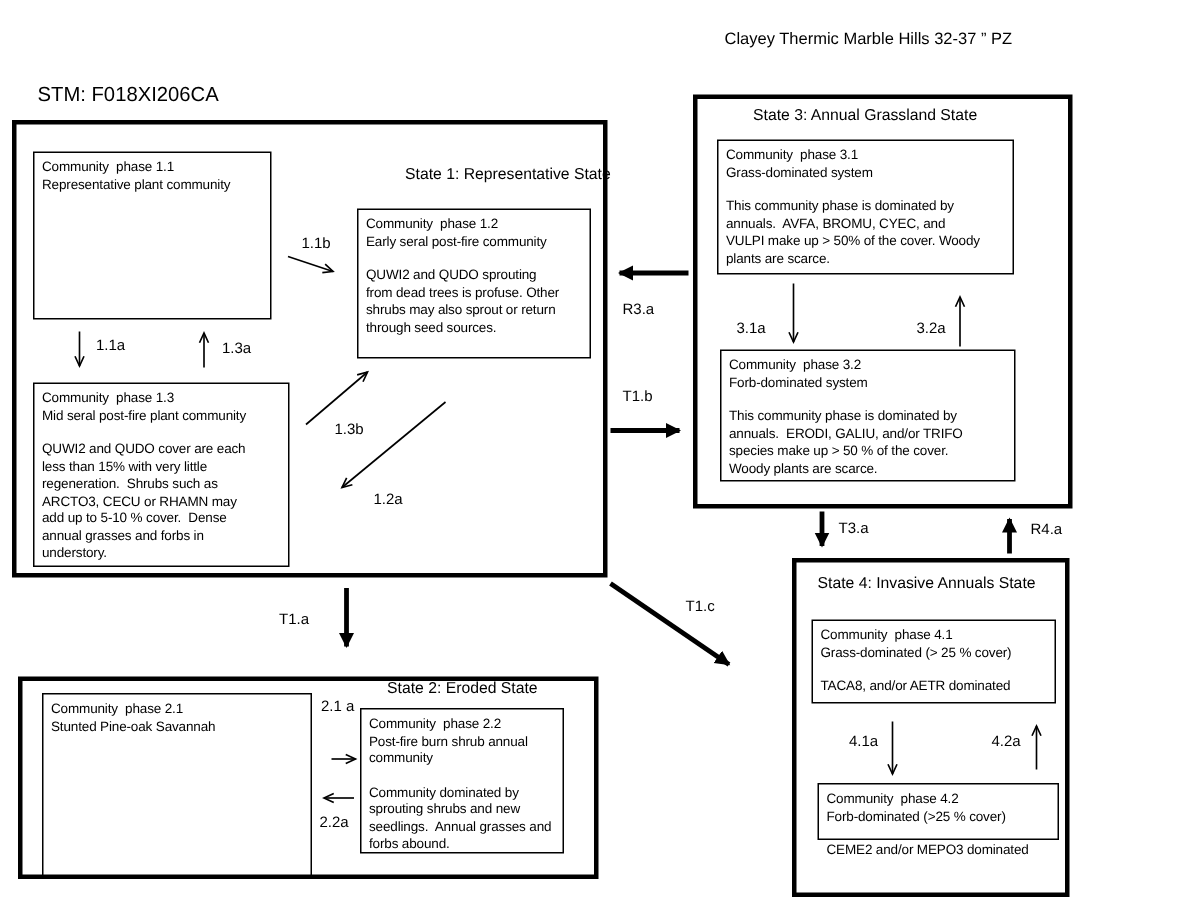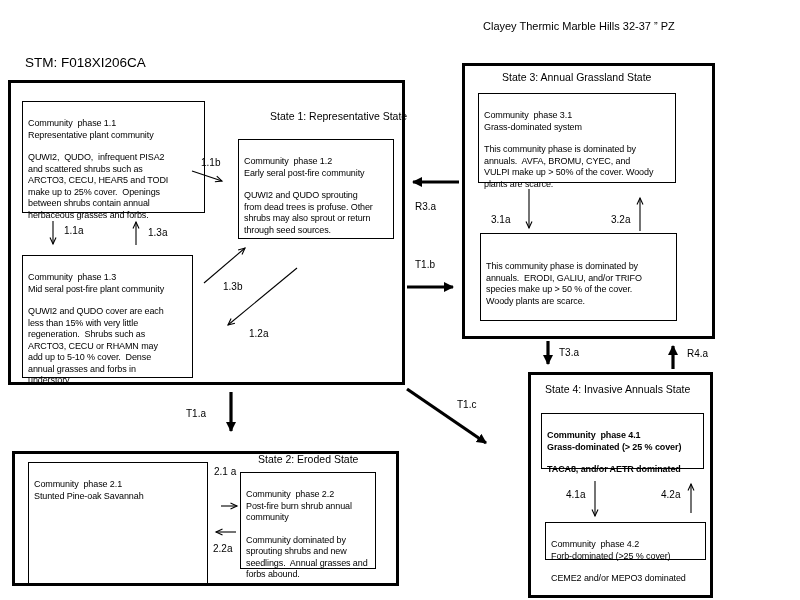--- a/index.html
+++ b/index.html
@@ -7,47 +7,41 @@
     width:800px; height:600px; background:#ffffff; position:relative;
     font-family:"Liberation Sans", sans-serif; color:#000; overflow:hidden;
   }
   * { box-sizing:border-box; }
   .page-title { position:absolute; left:483px; top:20px; font-size:11px; white-space:nowrap; }
   .stm-code { position:absolute; left:25px; top:55px; font-size:13.5px; white-space:nowrap; }
   .state { position:absolute; border:3px solid #000; background:#ffffff; }
   .sheader { position:absolute; font-size:10.5px; white-space:nowrap; }
   .phase {
     position:absolute; border:1px solid #000; background:#ffffff;
-    padding:16px 5px; font-size:9px; line-height:11.5px; letter-spacing:-0.1px;
+    padding:4px 5px; font-size:9px; line-height:11.5px; letter-spacing:-0.1px;
   }
   .phase .heading, .phase .body { white-space:pre-wrap; }
   .phase .body { margin-top:11px; }
   .alabel { position:absolute; font-size:10px; white-space:nowrap; }
   svg.arrows { position:absolute; left:0; top:0; pointer-events:none; }
   svg .thin  { stroke:#000; stroke-width:1.1; fill:none; }
   svg .thick { stroke:#000; stroke-width:3.2; fill:none; }
 </style>
 </head>
 <body>
 
 <div class="page-title">Clayey Thermic Marble Hills 32-37 ” PZ</div>
 <div class="stm-code">STM: F018XI206CA</div>
 
 <div class="state" style="left:8px; top:80px; width:397px; height:305px;"></div>
 <div class="sheader" style="left:270px; top:110px;">State 1: Representative State</div>
 
-<div class="phase" style="left:22px; top:101px; width:183px; height:112px;">
+<div class="phase" style="left:22px; top:101px; width:159px; height:112px;">
   <div class="heading">Community  phase 1.1
 Representative plant community</div>
-  <div class="body">QUWI2,  QUDO,  infrequent PISA2
-and scattered shrubs such as
-ARCTO3, CECU, HEAR5 and TODI
-make up to 25% cover.  Openings
-between shrubs contain annual
-herbaceous grasses and forbs.</div>
 </div>
 
 <div class="phase" style="left:238px; top:139px; width:156px; height:100px;">
   <div class="heading">Community  phase 1.2
 Early seral post-fire community</div>
   <div class="body">QUWI2 and QUDO sprouting
 from dead trees is profuse. Other
 shrubs may also sprout or return
 through seed sources.</div>
 </div>
@@ -88,30 +82,32 @@
 <div class="phase" style="left:478px; top:93px; width:198px; height:90px;">
   <div class="heading">Community  phase 3.1
 Grass-dominated system</div>
   <div class="body">This community phase is dominated by
 annuals.  AVFA, BROMU, CYEC, and
 VULPI make up &gt; 50% of the cover. Woody
 plants are scarce.</div>
 </div>
 
 <div class="phase" style="left:480px; top:233px; width:197px; height:88px;">
+  <div class="heading">Community  phase 3.2
+Forb-dominated system</div>
   <div class="body">This community phase is dominated by
 annuals.  ERODI, GALIU, and/or TRIFO
 species make up &gt; 50 % of the cover.
 Woody plants are scarce.</div>
 </div>
 
 <div class="state" style="left:528px; top:372px; width:185px; height:226px;"></div>
 <div class="sheader" style="left:545px; top:383px;">State 4:  Invasive Annuals State</div>
 
-<div class="phase" style="left:541px; top:413px; width:163px; height:56px;font-weight:bold;">
+<div class="phase" style="left:541px; top:413px; width:163px; height:56px;">
   <div class="heading">Community  phase 4.1
 Grass-dominated (&gt; 25 % cover)</div>
   <div class="body">TACA8, and/or AETR dominated</div>
 </div>
 
 <div class="phase" style="left:545px; top:522px; width:161px; height:38px;">
   <div class="heading">Community  phase 4.2
 Forb-dominated (&gt;25 % cover)</div>
   <div class="body">CEME2 and/or MEPO3 dominated</div>
 </div>

